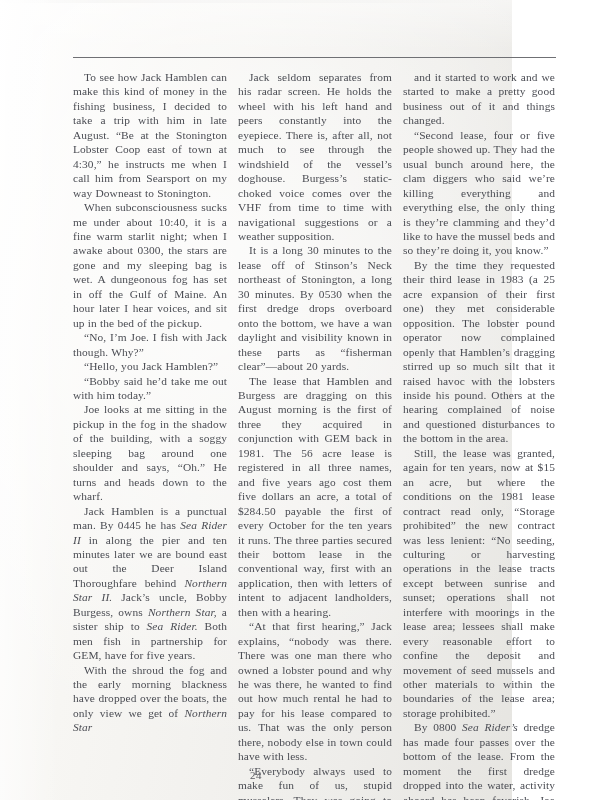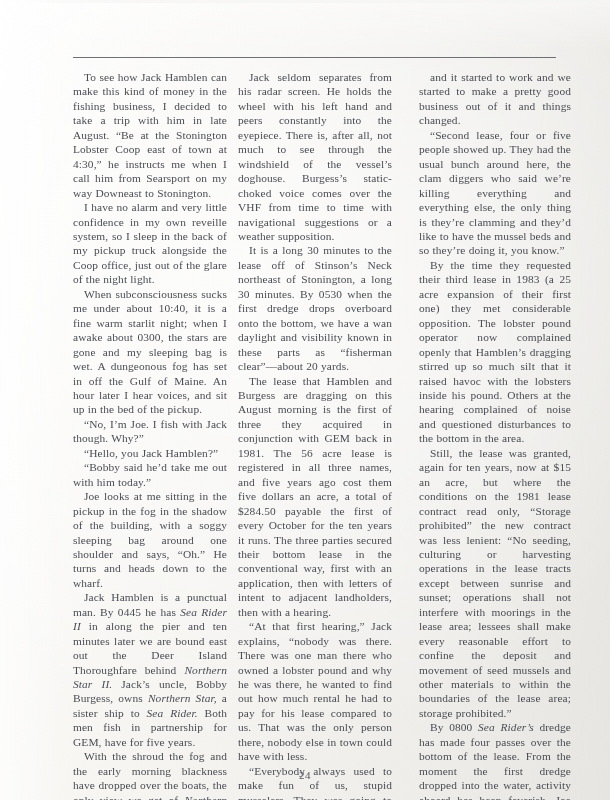--- a/index.html
+++ b/index.html
@@ -10,21 +10,21 @@
   }
   body {
     width: 610px;
     height: 800px;
     overflow: hidden;
     font-family: "Liberation Serif", "DejaVu Serif", serif;
   }
 
   .page {
     position: relative;
-    width: 610px;
+    width: 512px;
     height: 800px;
     background: #f3f2ef;
     background-image:
       linear-gradient(100deg, #ffffff 0%, #f7f6f3 28%, #eeedea 74%, #e6e5e1 100%);
     box-sizing: border-box;
   }
 
   
   .page-paper-shade {
     position: absolute;
@@ -52,21 +52,21 @@
     width: 484px;
     height: 672px;
     display: flex;
     gap: 11px;
   }
 
   .col {
     width: 154px;
     flex: 0 0 154px;
   }
-  .col-3 { width: 152px; flex: 0 0 152px; margin-left: 16px; }
+  .col-3 { width: 152px; flex: 0 0 152px; }
 
   .col p {
     margin: 0;
     text-align: justify;
     text-justify: inter-word;
     font-size: 11.4px;
     line-height: 14.45px;
     color: #4a4c53;
     text-indent: 11px;
     hyphens: manual;
@@ -111,21 +111,20 @@
 
 <div class="page">
   <div class="scan-noise-top"></div>
   <div class="page-paper-shade"></div>
 
   <div class="top-rule"></div>
 
   <div class="columns">
     <div class="col">
         <p><span>To see how Jack Hamblen can make this kind of money in the fishing business, I decided to take a trip with him in late August. “Be at the Stonington Lobster Coop east of town at 4:30,” he instructs me when I call him from Searsport on my way Downeast to Stonington.</span></p>
-        <p><span>I have no alarm and very little confidence in my own reveille system, so I sleep in the back of my pickup truck alongside the Coop office, just out of the glare of the night light.</span></p>
         <p><span>When subconsciousness sucks me under about 10:40, it is a fine warm starlit night; when I awake about 0300, the stars are gone and my sleeping bag is wet. A dungeonous fog has set in off the Gulf of Maine. An hour later I hear voices, and sit up in the bed of the pickup.</span></p>
         <p><span>“No, I’m Joe. I fish with Jack though. Why?”</span></p>
         <p><span>“Hello, you Jack Hamblen?”</span></p>
         <p><span>“Bobby said he’d take me out with him today.”</span></p>
         <p><span>Joe looks at me sitting in the pickup in the fog in the shadow of the building, with a soggy sleeping bag around one shoulder and says, “Oh.” He turns and heads down to the wharf.</span></p>
         <p><span>Jack Hamblen is a punctual man. By 0445 he has </span><i>Sea Rider II</i><span> in along the pier and ten minutes later we are bound east out the Deer Island Thoroughfare behind </span><i>Northern Star II.</i><span> Jack’s uncle, Bobby Burgess, owns </span><i>Northern Star,</i><span> a sister ship to </span><i>Sea Rider.</i><span> Both men fish in partnership for GEM, have for five years.</span></p>
         <p><span>With the shroud the fog and the early morning blackness have dropped over the boats, the only view we get of </span><i>Northern Star</i></p>
       </div>
     <div class="col">
         <p><span>Jack seldom separates from his radar screen. He holds the wheel with his left hand and peers constantly into the eyepiece. There is, after all, not much to see through the windshield of the vessel’s doghouse. Burgess’s static-choked voice comes over the VHF from time to time with navigational suggestions or a weather supposition.</span></p>

